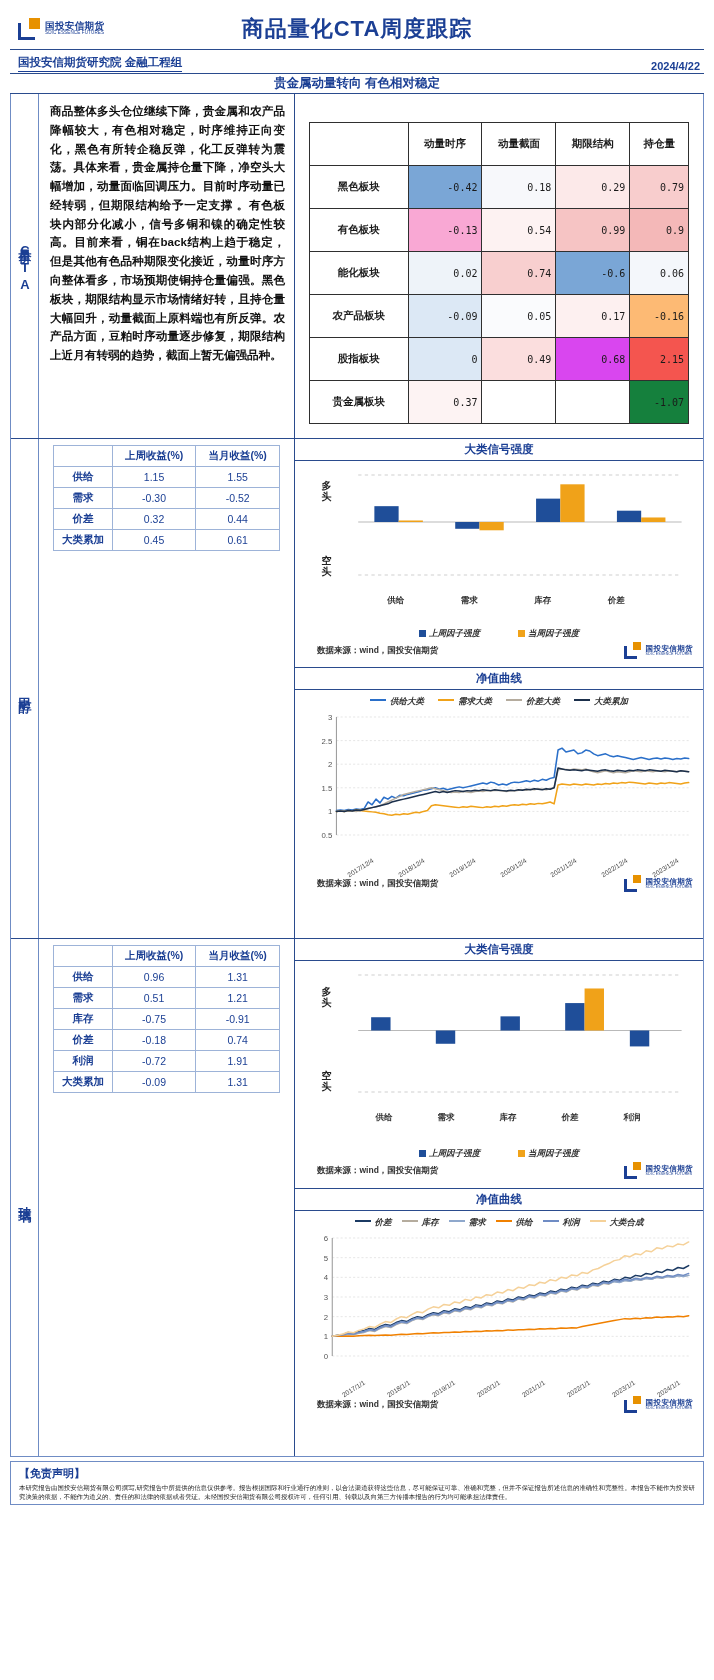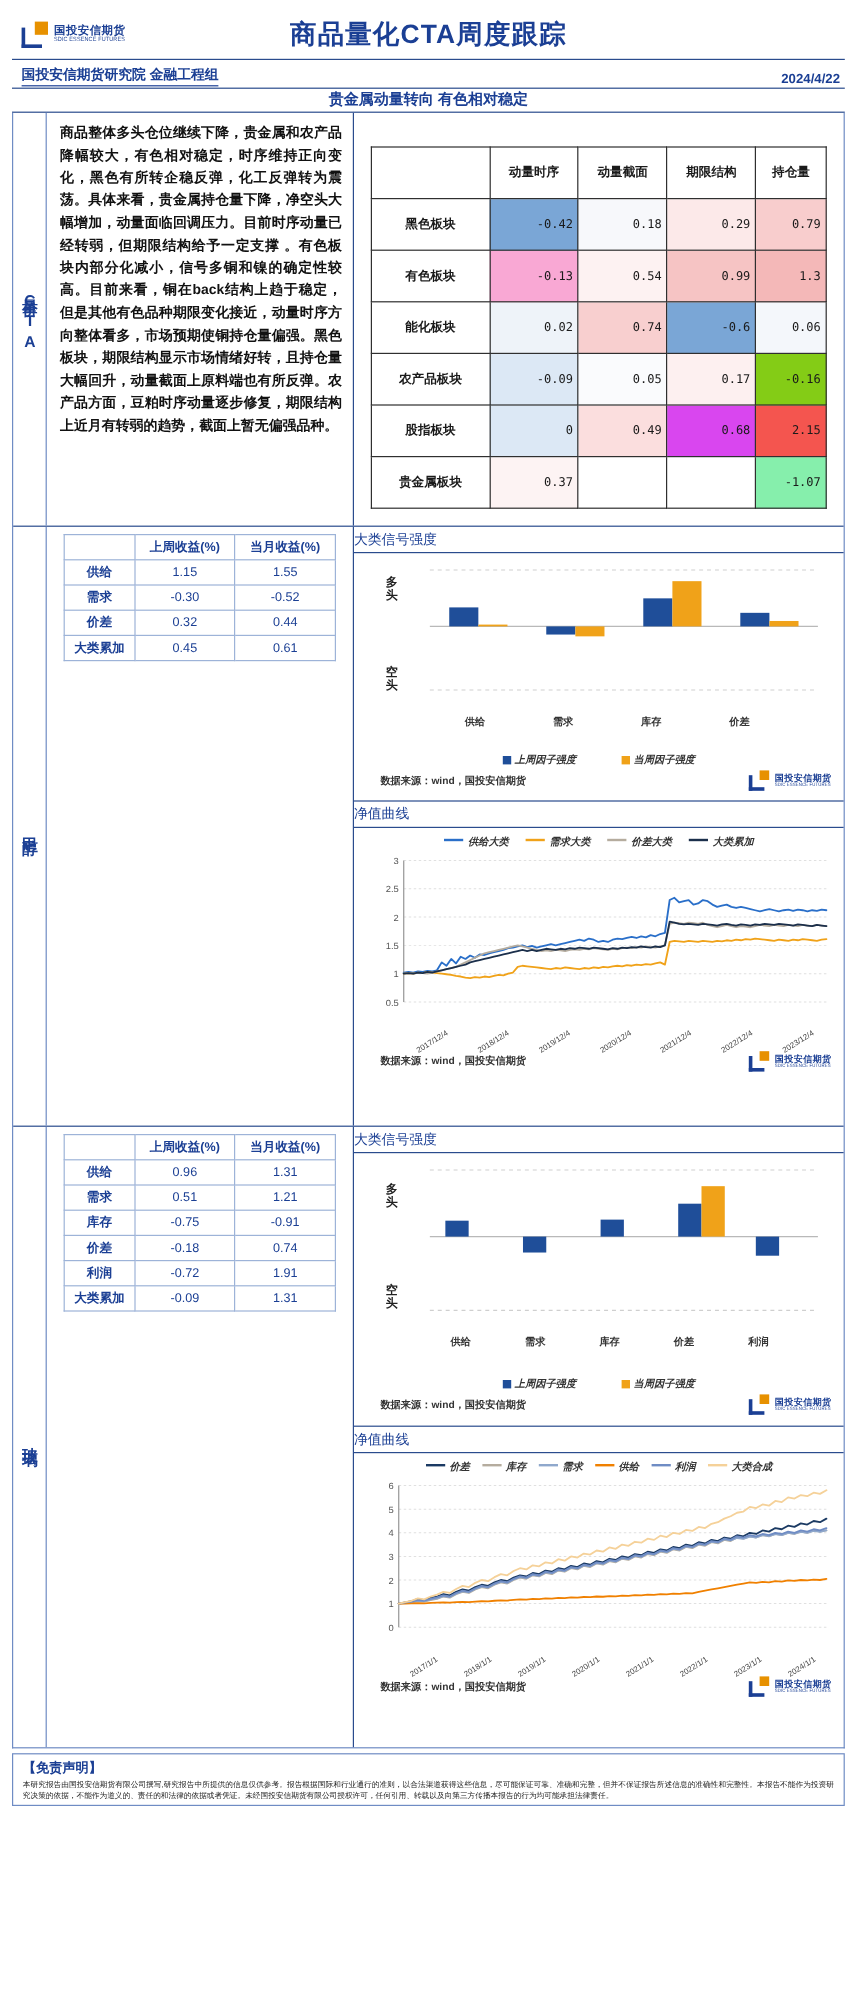--- a/index.html
+++ b/index.html
@@ -58,21 +58,21 @@
   
   .rt-wrap { padding: 6px 14px 4px 14px; }
   table.rtab { border-collapse: collapse; width: 100%; font-size: 10.5px; color: #1b3f94; }
   table.rtab th, table.rtab td { border: 1px solid #9db3d8; text-align: center; padding: 3px 2px; height: 19px; }
   table.rtab th { font-weight: bold; }
   table.rtab td.rl { font-weight: bold; }
 
   
   .chart-panel { border-bottom: 1.5px solid #2a4b8d; }
   .chart-panel:last-child { border-bottom: none; }
-  .chart-title { text-align: left; font-size: 11.5px; font-weight: normal; color: #1b3f94;
+  .chart-title { text-align: center; font-size: 11.5px; font-weight: bold; color: #1b3f94;
       padding: 3px 0; border-bottom: 1.5px solid #2a4b8d; }
   .chart-body { padding: 4px 6px 2px 6px; position: relative; }
   .chart-foot { display: flex; align-items: center; padding: 2px 10px 5px 22px; }
   .src { font-size: 8.5px; color: #333; font-weight: bold; }
   .foot-logo { margin-left: auto; display: flex; align-items: center; }
   .foot-logo .logo-mark { width: 17px; height: 17px; }
   .foot-logo .logo-mark .lsq { width: 13px; height: 13px; border-width: 3px; }
   .foot-logo .logo-mark .osq { width: 8px; height: 8px; }
   .foot-logo .logo-cn { font-size: 7.5px; }
   .foot-logo .logo-en { font-size: 3.6px; }
@@ -147,49 +147,49 @@
                   <td class="v" style="background: rgb(122, 166, 214);">-0.42</td>
                   <td class="v" style="background: rgb(247, 248, 251);">0.18</td>
                   <td class="v" style="background: rgb(252, 233, 233);">0.29</td>
                   <td class="v" style="background: rgb(248, 205, 205);">0.79</td>
                 </tr>
                 <tr>
                   <td class="rh">有色板块</td>
                   <td class="v" style="background: #f9a8d4;">-0.13</td>
                   <td class="v" style="background: rgb(253, 242, 242);">0.54</td>
                   <td class="v" style="background: rgb(246, 196, 196);">0.99</td>
-                  <td class="v" style="background: rgb(244, 184, 184);">1.3</td>
+                  <td class="v" style="background: rgb(244, 184, 184);">0.9</td>
                 </tr>
                 <tr>
                   <td class="rh">能化板块</td>
                   <td class="v" style="background: rgb(238, 243, 249);">0.02</td>
                   <td class="v" style="background: rgb(248, 207, 207);">0.74</td>
                   <td class="v" style="background: rgb(122, 166, 214);">-0.6</td>
                   <td class="v" style="background: rgb(244, 247, 251);">0.06</td>
                 </tr>
                 <tr>
                   <td class="rh">农产品板块</td>
                   <td class="v" style="background: rgb(220, 232, 245);">-0.09</td>
                   <td class="v" style="background: rgb(250, 251, 253);">0.05</td>
                   <td class="v" style="background: rgb(253, 240, 240);">0.17</td>
-                  <td class="v" style="background: #84cc16;">-0.16</td>
+                  <td class="v" style="background: #fdba74;">-0.16</td>
                 </tr>
                 <tr>
                   <td class="rh">股指板块</td>
                   <td class="v" style="background: rgb(220, 232, 245);">0</td>
                   <td class="v" style="background: rgb(251, 222, 222);">0.49</td>
                   <td class="v" style="background: #d946ef;">0.68</td>
                   <td class="v" style="background: rgb(244, 85, 79);">2.15</td>
                 </tr>
                 <tr>
                   <td class="rh">贵金属板块</td>
                   <td class="v" style="background: rgb(253, 243, 243);">0.37</td>
                   <td class="v" style="background: rgb(255, 255, 255);"></td>
                   <td class="v" style="background: rgb(255, 255, 255);"></td>
-                  <td class="v" style="background: #86efac; margin-top: 32px;">-1.07</td>
+                  <td class="v" style="background: #15803d; margin-top: 32px;">-1.07</td>
                 </tr>
               </tbody>
           </table>
         </div>
       </div>
     </div>
 
     <div class="row" style="height:500px">
       <div class="cat-col">
         <div class="cat-lbl">甲醇</div>

